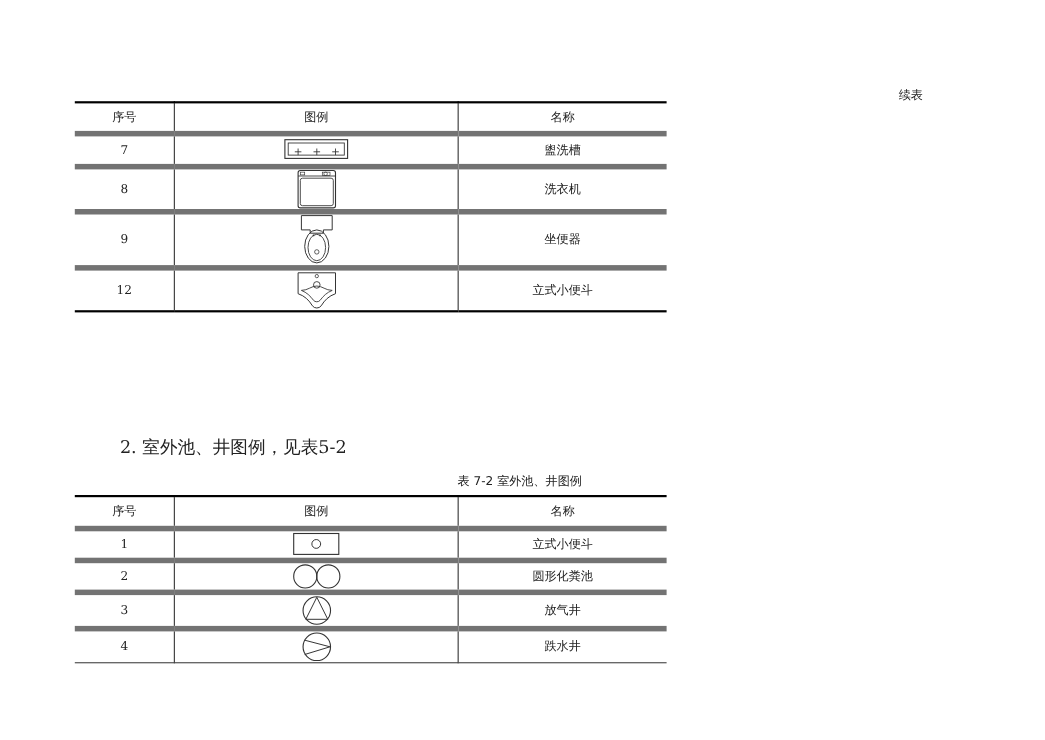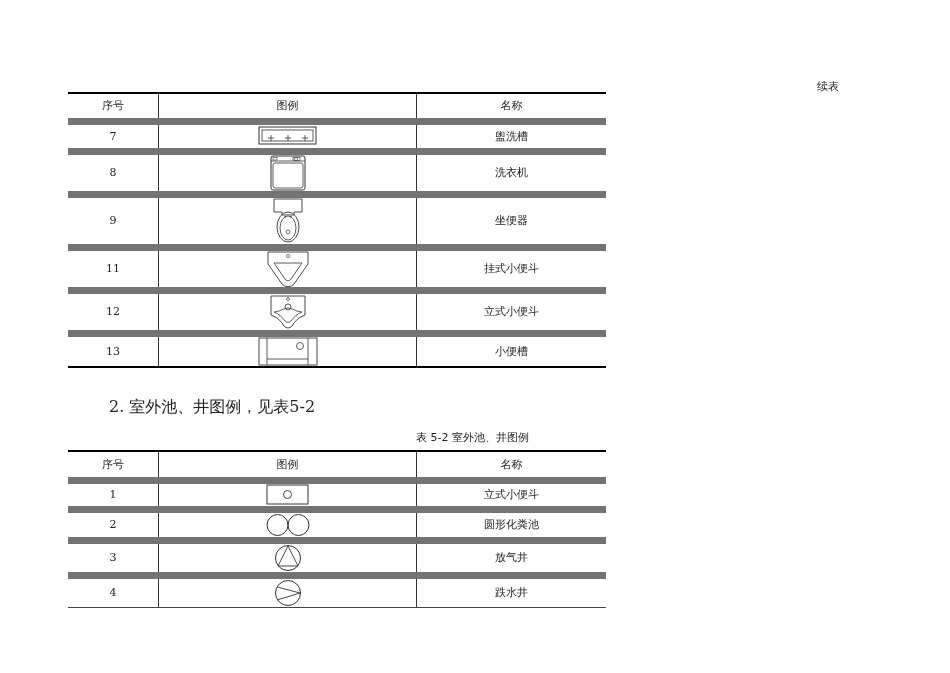--- a/index.html
+++ b/index.html
@@ -1,21 +1,21 @@
 <!DOCTYPE html>
 <html><head>
   <meta charset="utf-8">
   <style>
     html, body { margin: 0; padding: 0; background: #ffffff; }
     body { width: 950px; height: 673px; position: relative; overflow: hidden;
       font-family: "DejaVu Sans", "Liberation Sans", sans-serif; color: #222; }
     .abs { position: absolute; }
     .cont-label { left: 817px; top: 79px; font-size: 11px; }
     table.legend { position: absolute; left: 68px; border-collapse: collapse; width: 537px; table-layout: fixed; }
-    table.legend td, table.legend th { border-bottom: 7px solid #737373; text-align: center; vertical-align: middle; padding: 0; font-size: 11px; font-weight: normal; }
+    table.legend td, table.legend th { border-bottom: 5px solid #737373; text-align: center; vertical-align: middle; padding: 0; font-size: 11px; font-weight: normal; }
     table.legend th { font-family: "DejaVu Sans", sans-serif; }
     table.legend td.num, table.legend td.name { font-family: "DejaVu Serif", "Liberation Serif", serif; }
     table.legend .c1 { width: 90px; border-right: 1px solid #333; }
     table.legend .c2 { width: 257px; border-right: 1px solid #333; }
     table.legend .c3 { width: 189px; margin-left: 24px; }
     table.legend thead tr { border-top: 2px solid #000; }
     table.legend tbody tr:last-child td { border-bottom: 2px solid #000; }
     #t1 { top: 92px; }
     #t2 { top: 450px; }
     #t2 tbody tr:last-child td { border-bottom: 1px solid #444; }
@@ -69,61 +69,37 @@
           <path d="M3 1h28v13h-8v3h-12v-3h-8z" fill="none" stroke="#333" stroke-width="0.9"></path>
           <ellipse cx="17" cy="29" rx="11" ry="15" fill="none" stroke="#333" stroke-width="0.9"></ellipse>
           <ellipse cx="17" cy="30" rx="8" ry="12" fill="none" stroke="#333" stroke-width="0.8"></ellipse>
           <circle cx="17" cy="34" r="2" fill="none" stroke="#333" stroke-width="0.7"></circle>
           <circle cx="14" cy="19" r="0.8" fill="#333"></circle>
             <circle cx="20" cy="19" r="0.8" fill="#333"></circle>
         </svg>
       </td>
       <td class="c3 name">坐便器</td>
     </tr>
-    <tr style="height:36px">
-      <td class="c1 num">11</td>
-      <td class="c2">
-        <svg class="sym" width="44" height="36" viewBox="0 0 44 36">
-          <path d="M2 1h40v12l-14 20a8 8 0 0 1-12 0l-14-20z" fill="none" stroke="#333" stroke-width="0.9"></path>
-          <path d="M8 12h28l-11 16a3.5 3.5 0 0 1-6 0z" fill="none" stroke="#333" stroke-width="0.8"></path>
-          <circle cx="22" cy="5" r="1.6" fill="none" stroke="#333" stroke-width="0.7"></circle>
-        </svg>
-      </td>
-      <td class="c3 name">挂式小便斗</td>
-    </tr>
     <tr style="height:38px">
       <td class="c1 num">12</td>
       <td class="c2">
         <svg class="sym" width="40" height="36" viewBox="0 0 40 36">
           <path d="M3 2h34v19c-6 2-10 6-13 11a5 5 0 0 1-8 0c-3-5-7-9-13-11z" fill="none" stroke="#333" stroke-width="0.9"></path>
           <path d="M6 18c6 0 9-4 14-4s8 4 14 4c-5 2-8 5-11 9a4 4 0 0 1-6 0c-3-4-6-7-11-9z" fill="none" stroke="#333" stroke-width="0.8"></path>
           <circle cx="20" cy="5" r="1.5" fill="none" stroke="#333" stroke-width="0.7"></circle>
           <circle cx="20" cy="13" r="3" fill="none" stroke="#333" stroke-width="0.8"></circle>
         </svg>
       </td>
       <td class="c3 name">立式小便斗</td>
     </tr>
-    <tr style="height:30px">
-      <td class="c1 num">13</td>
-      <td class="c2">
-        <svg class="sym" width="60" height="29" viewBox="0 0 60 29">
-          <rect x="1" y="1" width="58" height="27" fill="none" stroke="#333" stroke-width="0.9"></rect>
-          <line x1="9" y1="1" x2="9" y2="28" stroke="#333" stroke-width="0.8"></line>
-          <line x1="50" y1="1" x2="50" y2="28" stroke="#333" stroke-width="0.8"></line>
-          <line x1="9" y1="22" x2="50" y2="22" stroke="#333" stroke-width="0.8"></line>
-          <circle cx="42" cy="9" r="3.5" fill="none" stroke="#333" stroke-width="0.8"></circle>
-        </svg>
-      </td>
-      <td class="c3 name">小便槽</td>
-    </tr>
   </tbody>
 </table>
 
 <div class="abs section-heading">2. 室外池、井图例，见表5-2</div>
-<div class="abs caption">表 5-2  室外池、井图例</div>
+<div class="abs caption">表 7-2  室外池、井图例</div>
 
 <table class="legend" id="t2">
   <thead>
     <tr style="height:29px">
       <th class="c1">序号</th>
       <th class="c2">图例</th>
       <th class="c3">名称</th>
     </tr>
   </thead>
   <tbody>

